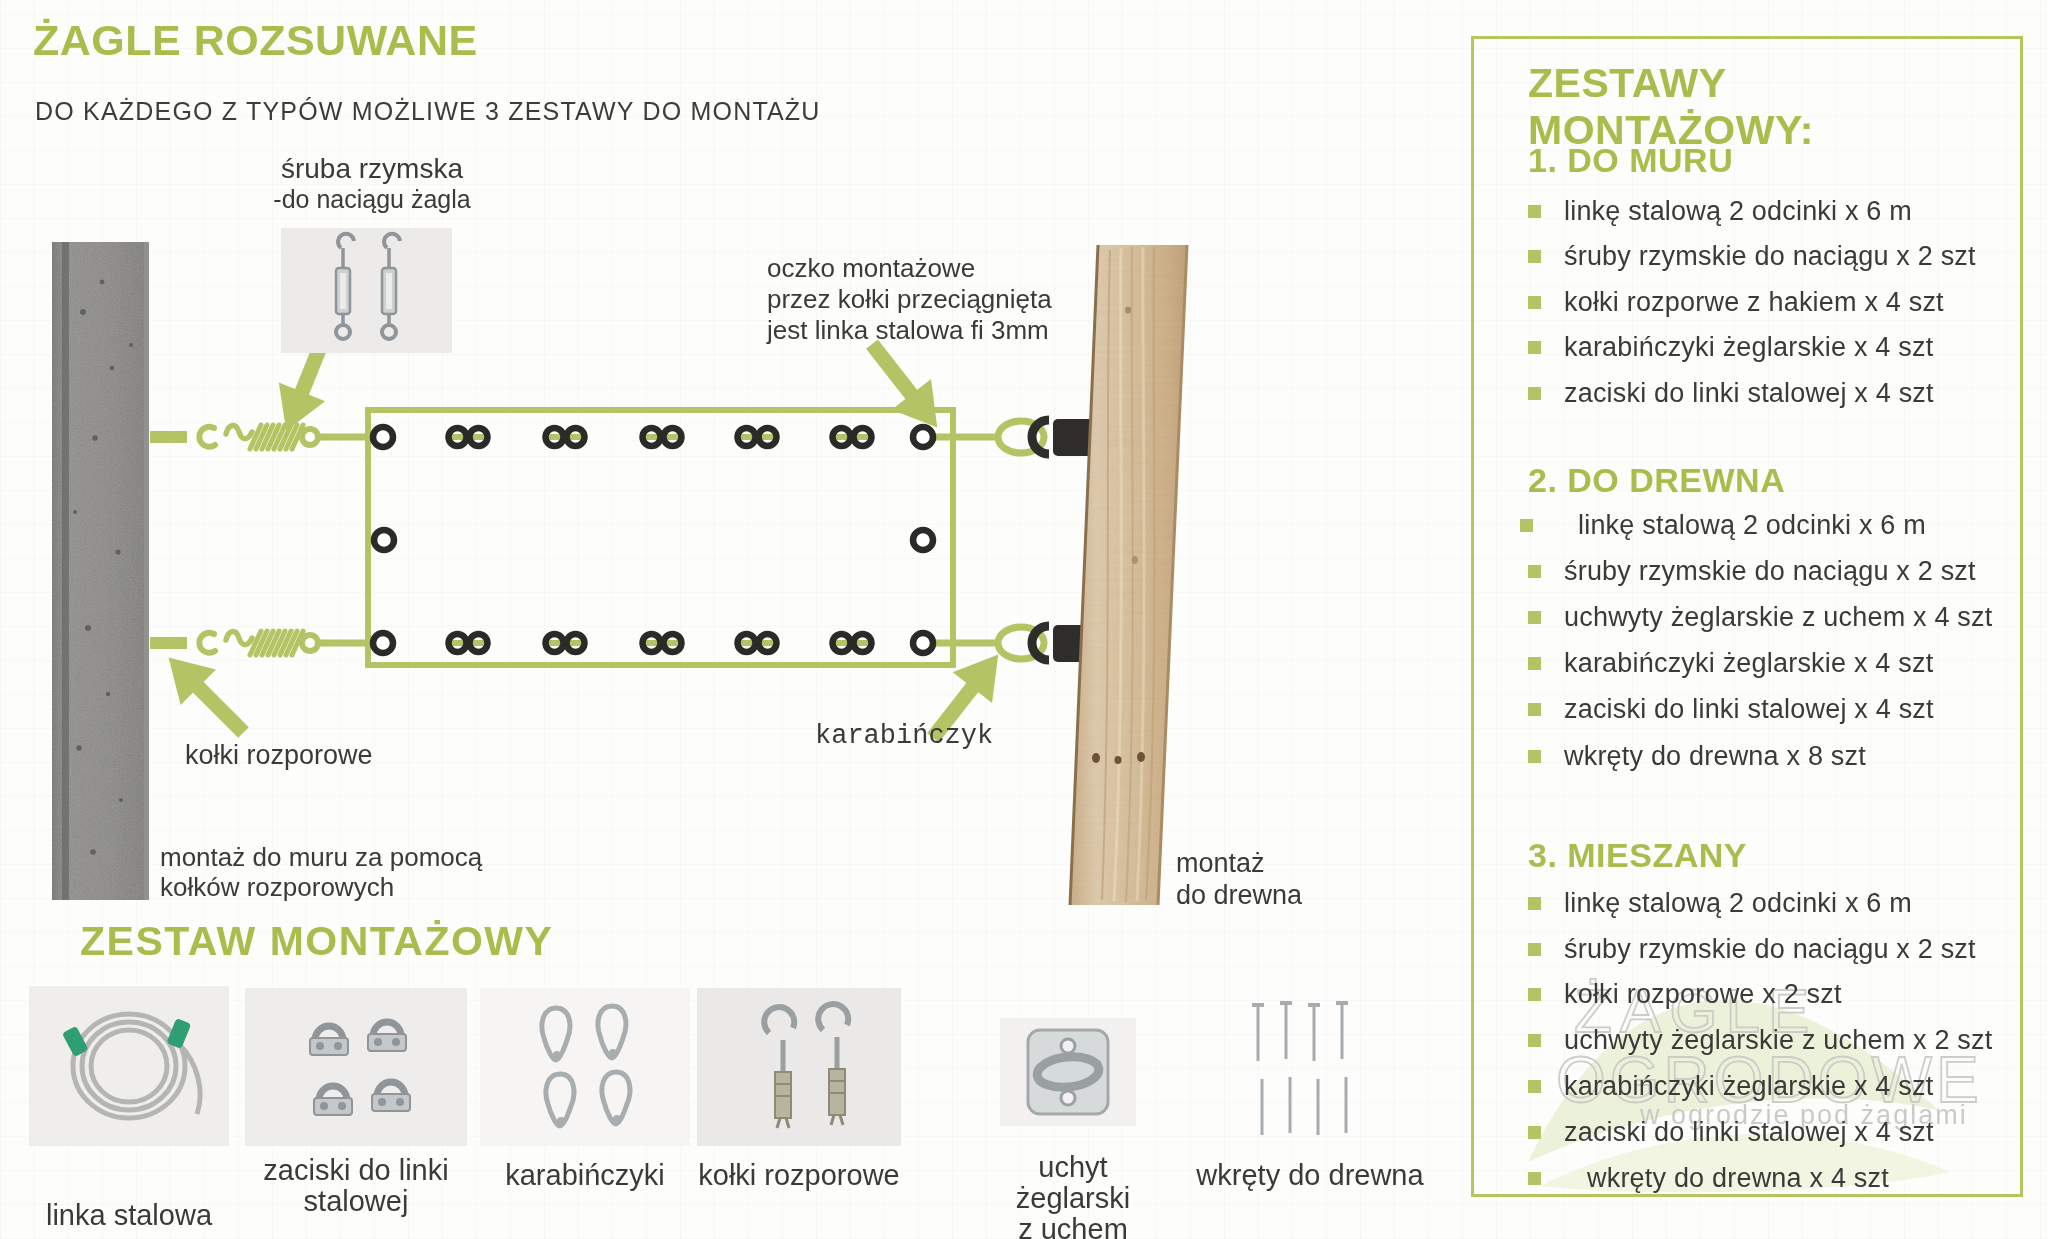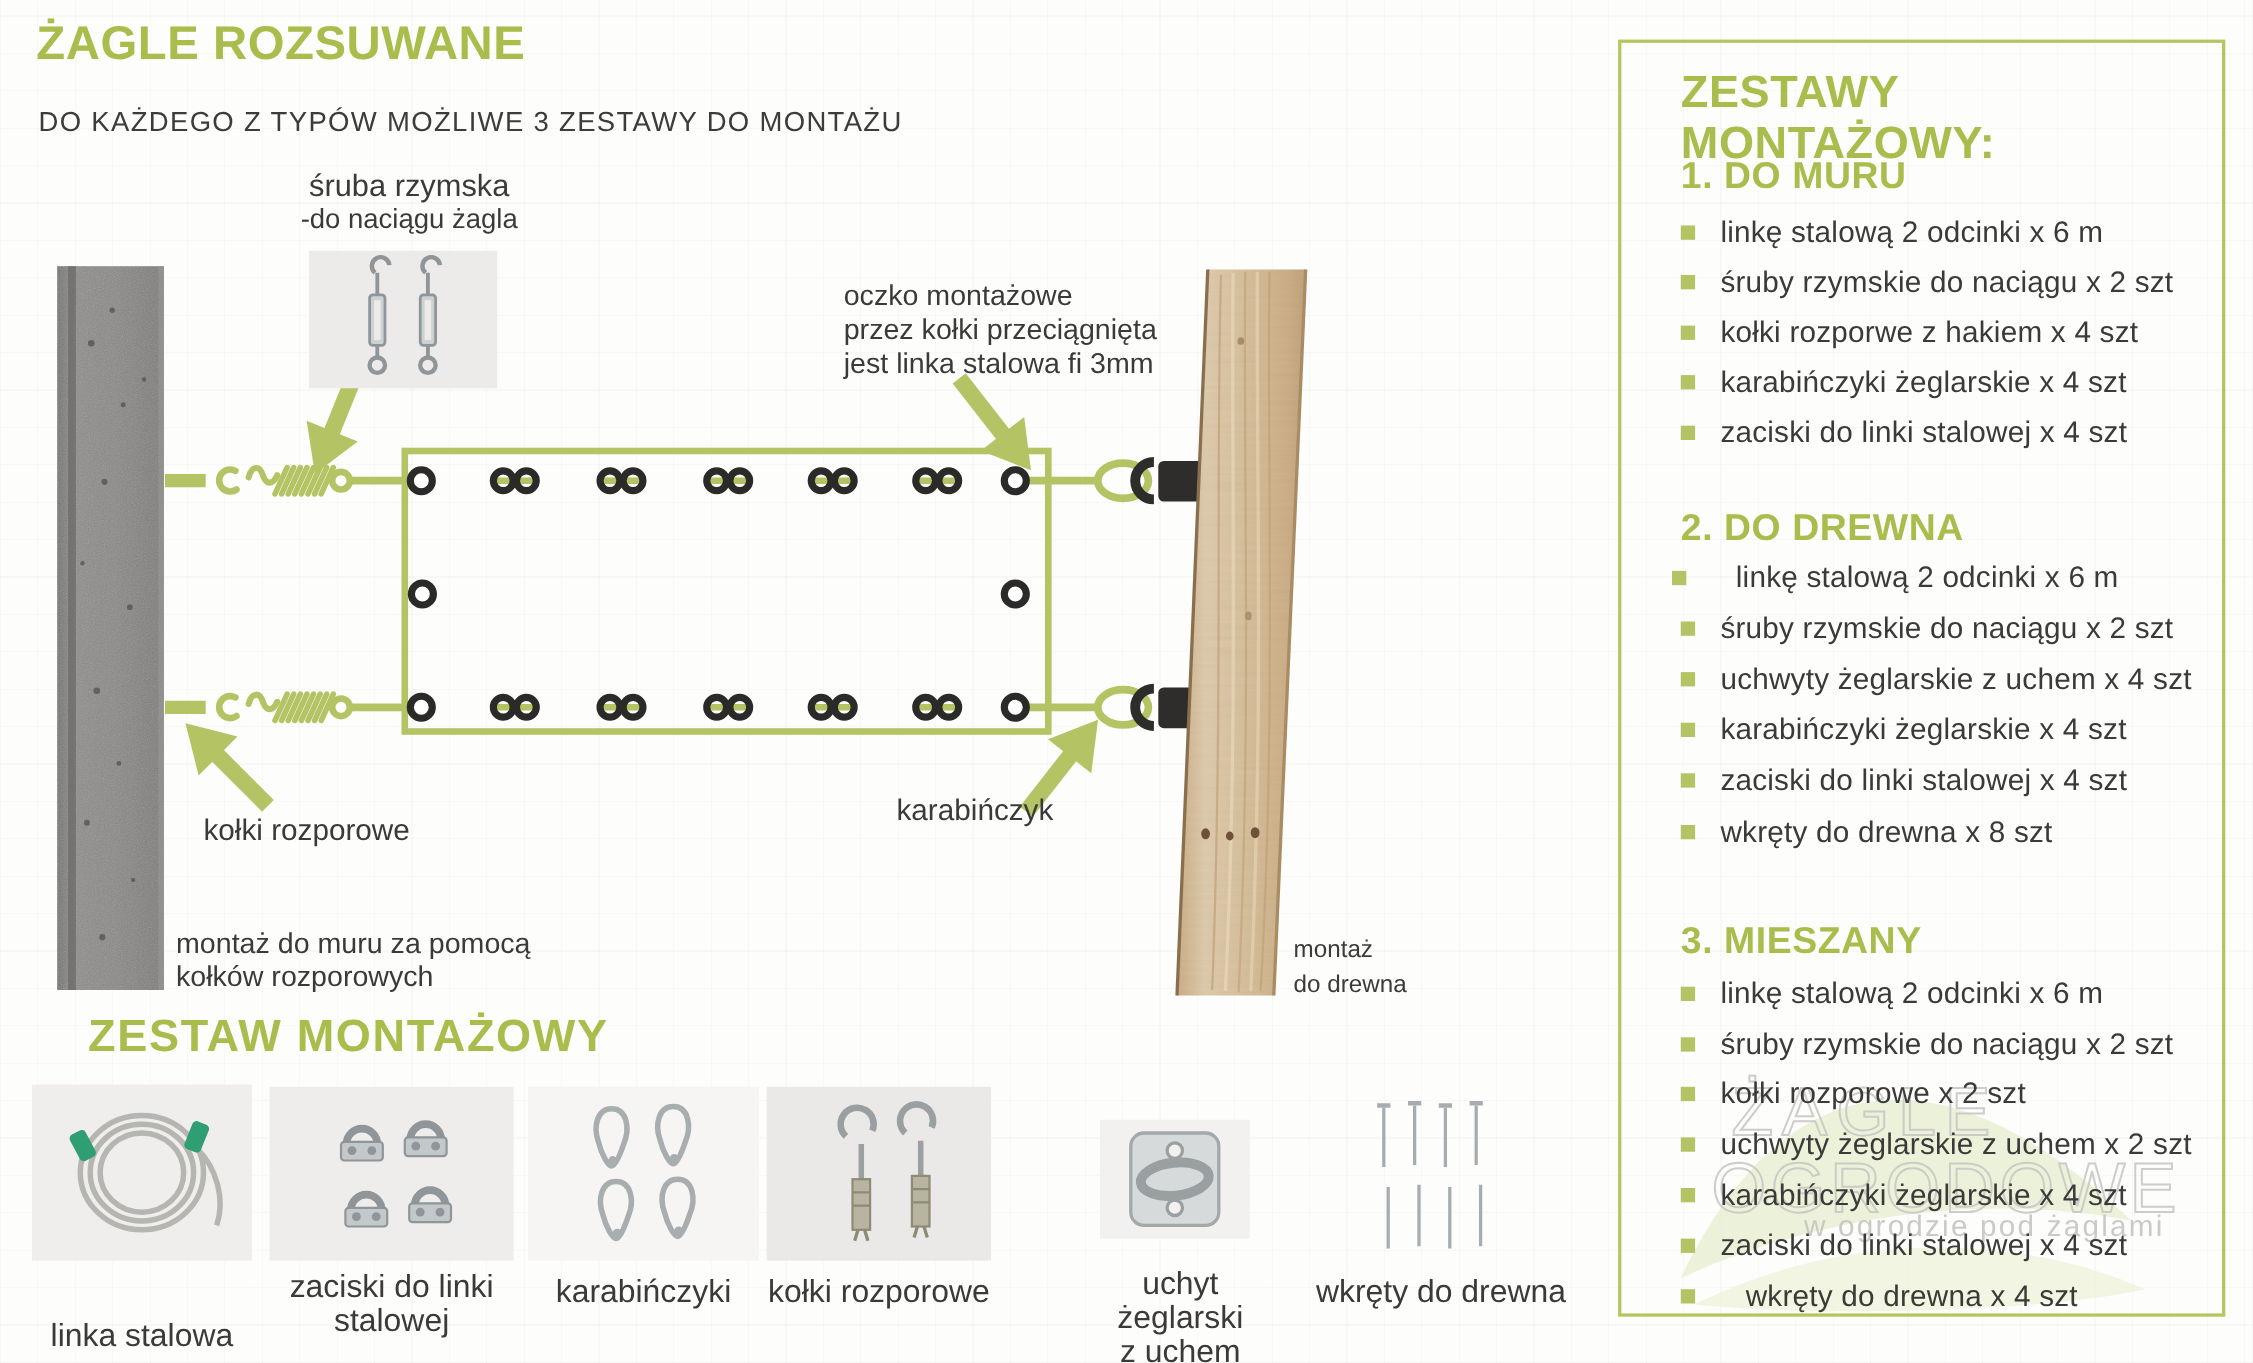--- a/index.html
+++ b/index.html
@@ -17,22 +17,22 @@
 
   .page-title{left:33px;top:16px;font-size:43px;font-weight:bold;color:var(--heading);letter-spacing:.5px;}
   .page-subtitle{left:35px;top:97px;font-size:25px;letter-spacing:1.2px;color:#3d3c3a;}
 
   .dlabel{line-height:1.18;}
   .lbl-sruba{left:222px;top:152px;width:300px;text-align:center;font-size:28px;}
   .lbl-sruba .sub{font-size:25px;text-align:center;}
   .lbl-oczko{left:767px;top:253px;font-size:26px;line-height:31px;}
   .lbl-kolki{left:185px;top:740px;font-size:27px;}
   .lbl-montaz-muru{left:160px;top:842px;font-size:26px;line-height:30px;}
-  .lbl-karabinczyk{left:815px;top:721px;font-size:27px;}
-  .lbl-montaz-drewna{left:1176px;top:847px;font-size:22px;line-height:32px;}
+  .lbl-karabinczyk{left:815px;top:721px;font-size:27px;font-family:Liberation Mono, monospace;}
+  .lbl-montaz-drewna{left:1176px;top:847px;font-size:27px;line-height:32px;}
 
   .photo{position:absolute;display:flex;align-items:center;justify-content:center;}
   .plabel{position:absolute;text-align:center;font-size:29px;line-height:31px;}
 
   .bottom-heading{left:80px;top:918px;font-size:41px;font-weight:bold;color:var(--heading);letter-spacing:1.5px;}
 
   #panel{
     position:absolute;left:1471px;top:36px;width:552px;height:1161px;
     border:3px solid var(--panel-border);box-sizing:border-box;z-index:2;
   }

